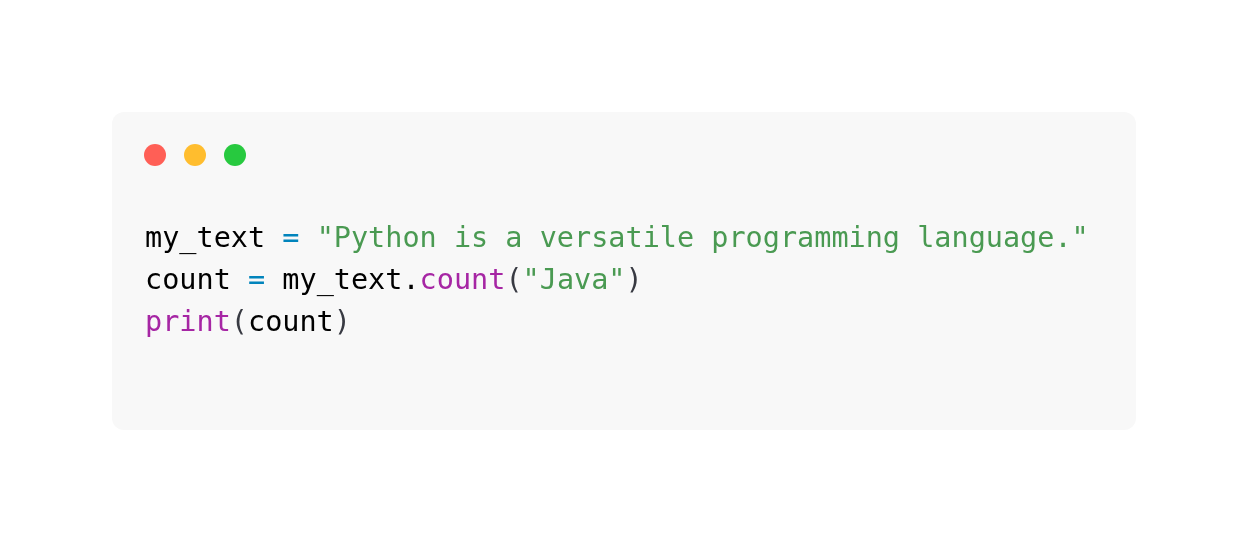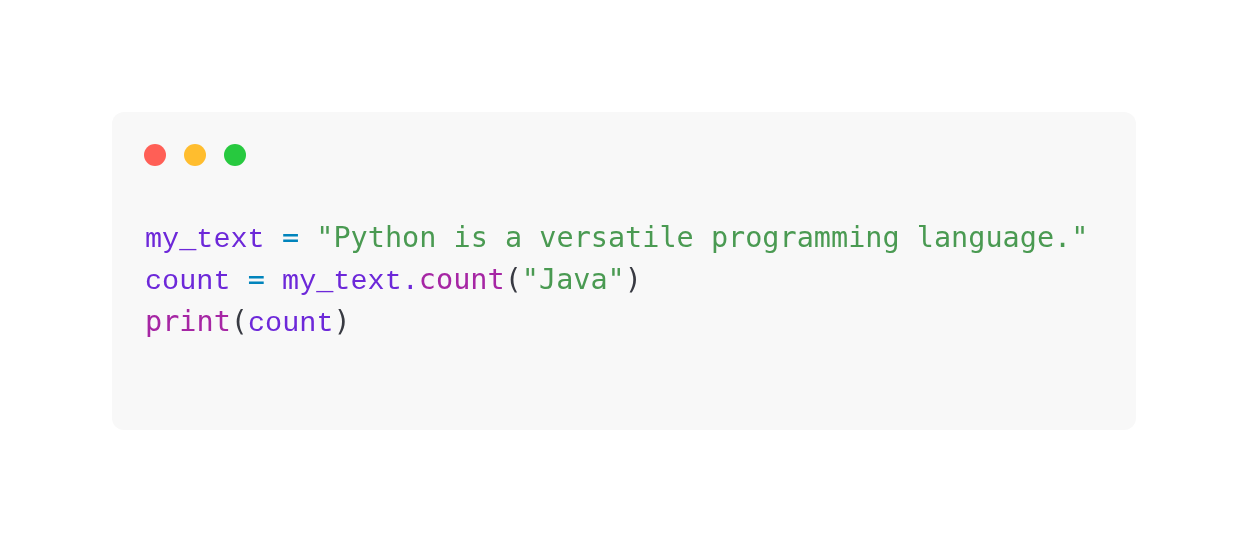--- a/index.html
+++ b/index.html
@@ -57,21 +57,21 @@
     line-height: 42px;
     white-space: pre;
     color: #383a42;
     letter-spacing: 0;
   }
   .code-line {
     display: block;
     height: 42px;
   }
 
-  .tok-var   { color: #6d28d9; font-family: Liberation Mono, monospace; }
+  .tok-var   { color: #000000; }
   .tok-op    { color: #0184bc; }
   .tok-str   { color: #4a9a52; }
   .tok-fn    { color: #a626a4; }
   .tok-punct { color: #383a42; }
 </style>
 </head>
 <body>
 
 <div id="code-card">
 

